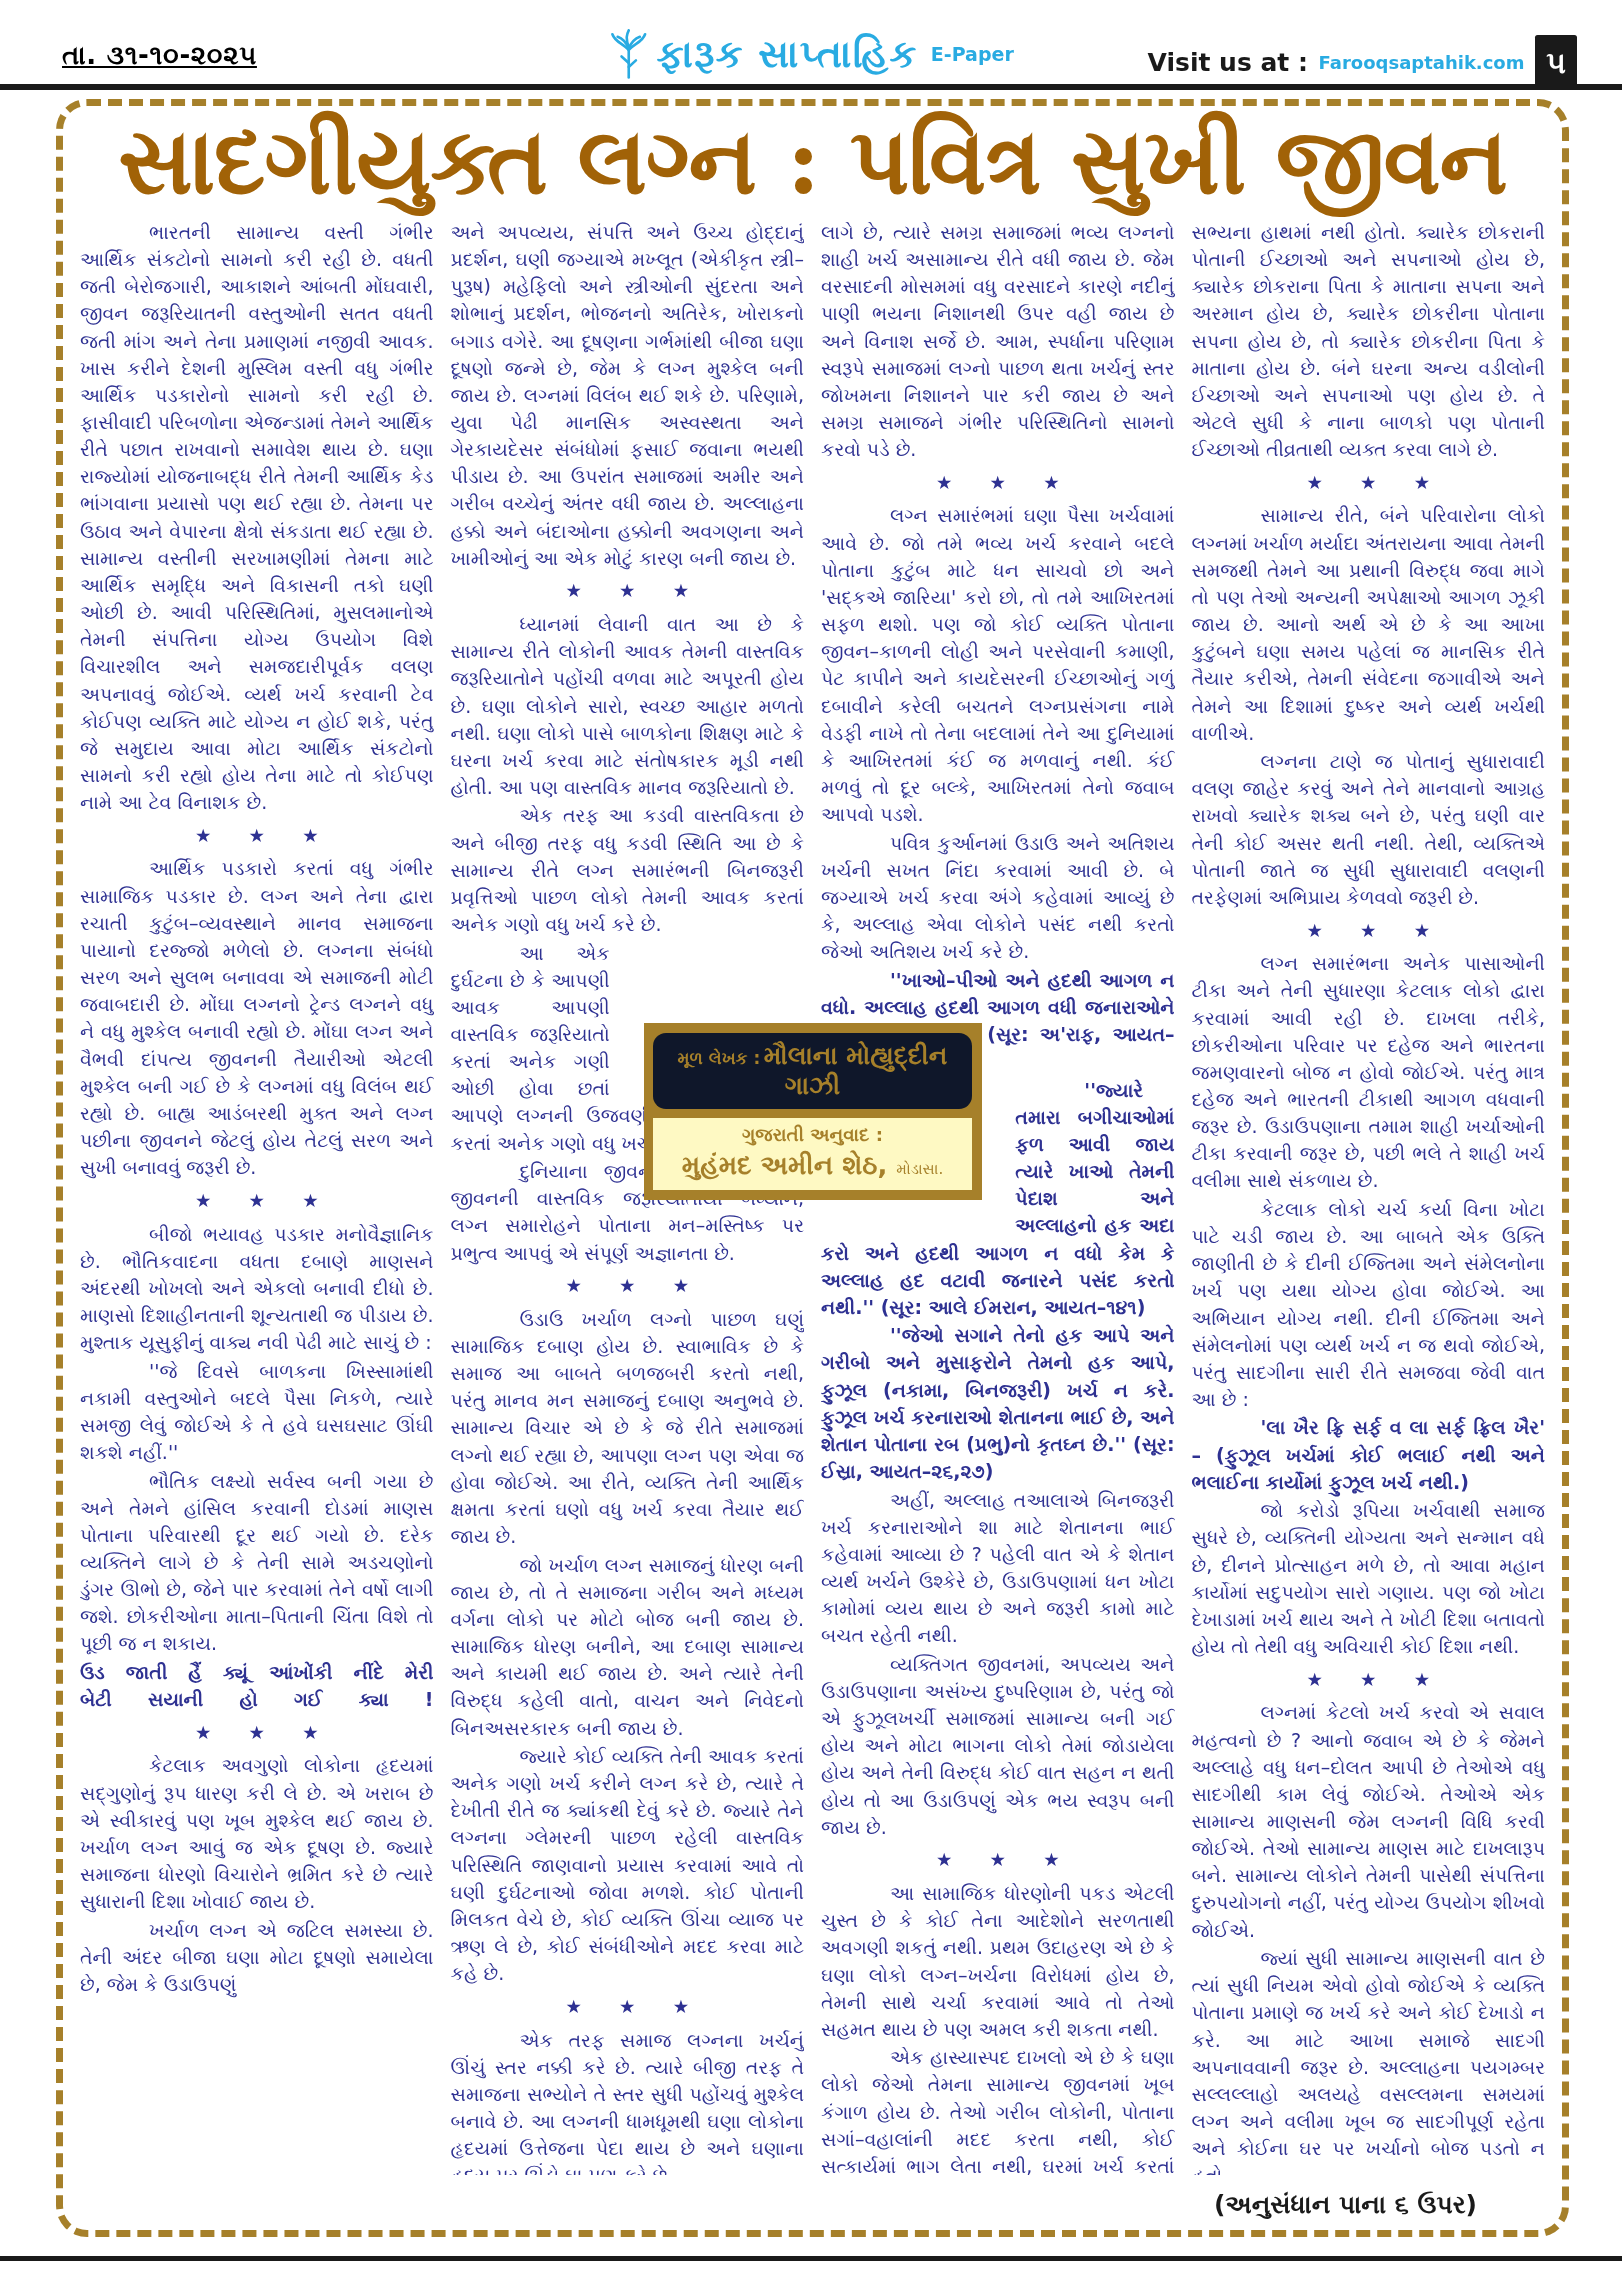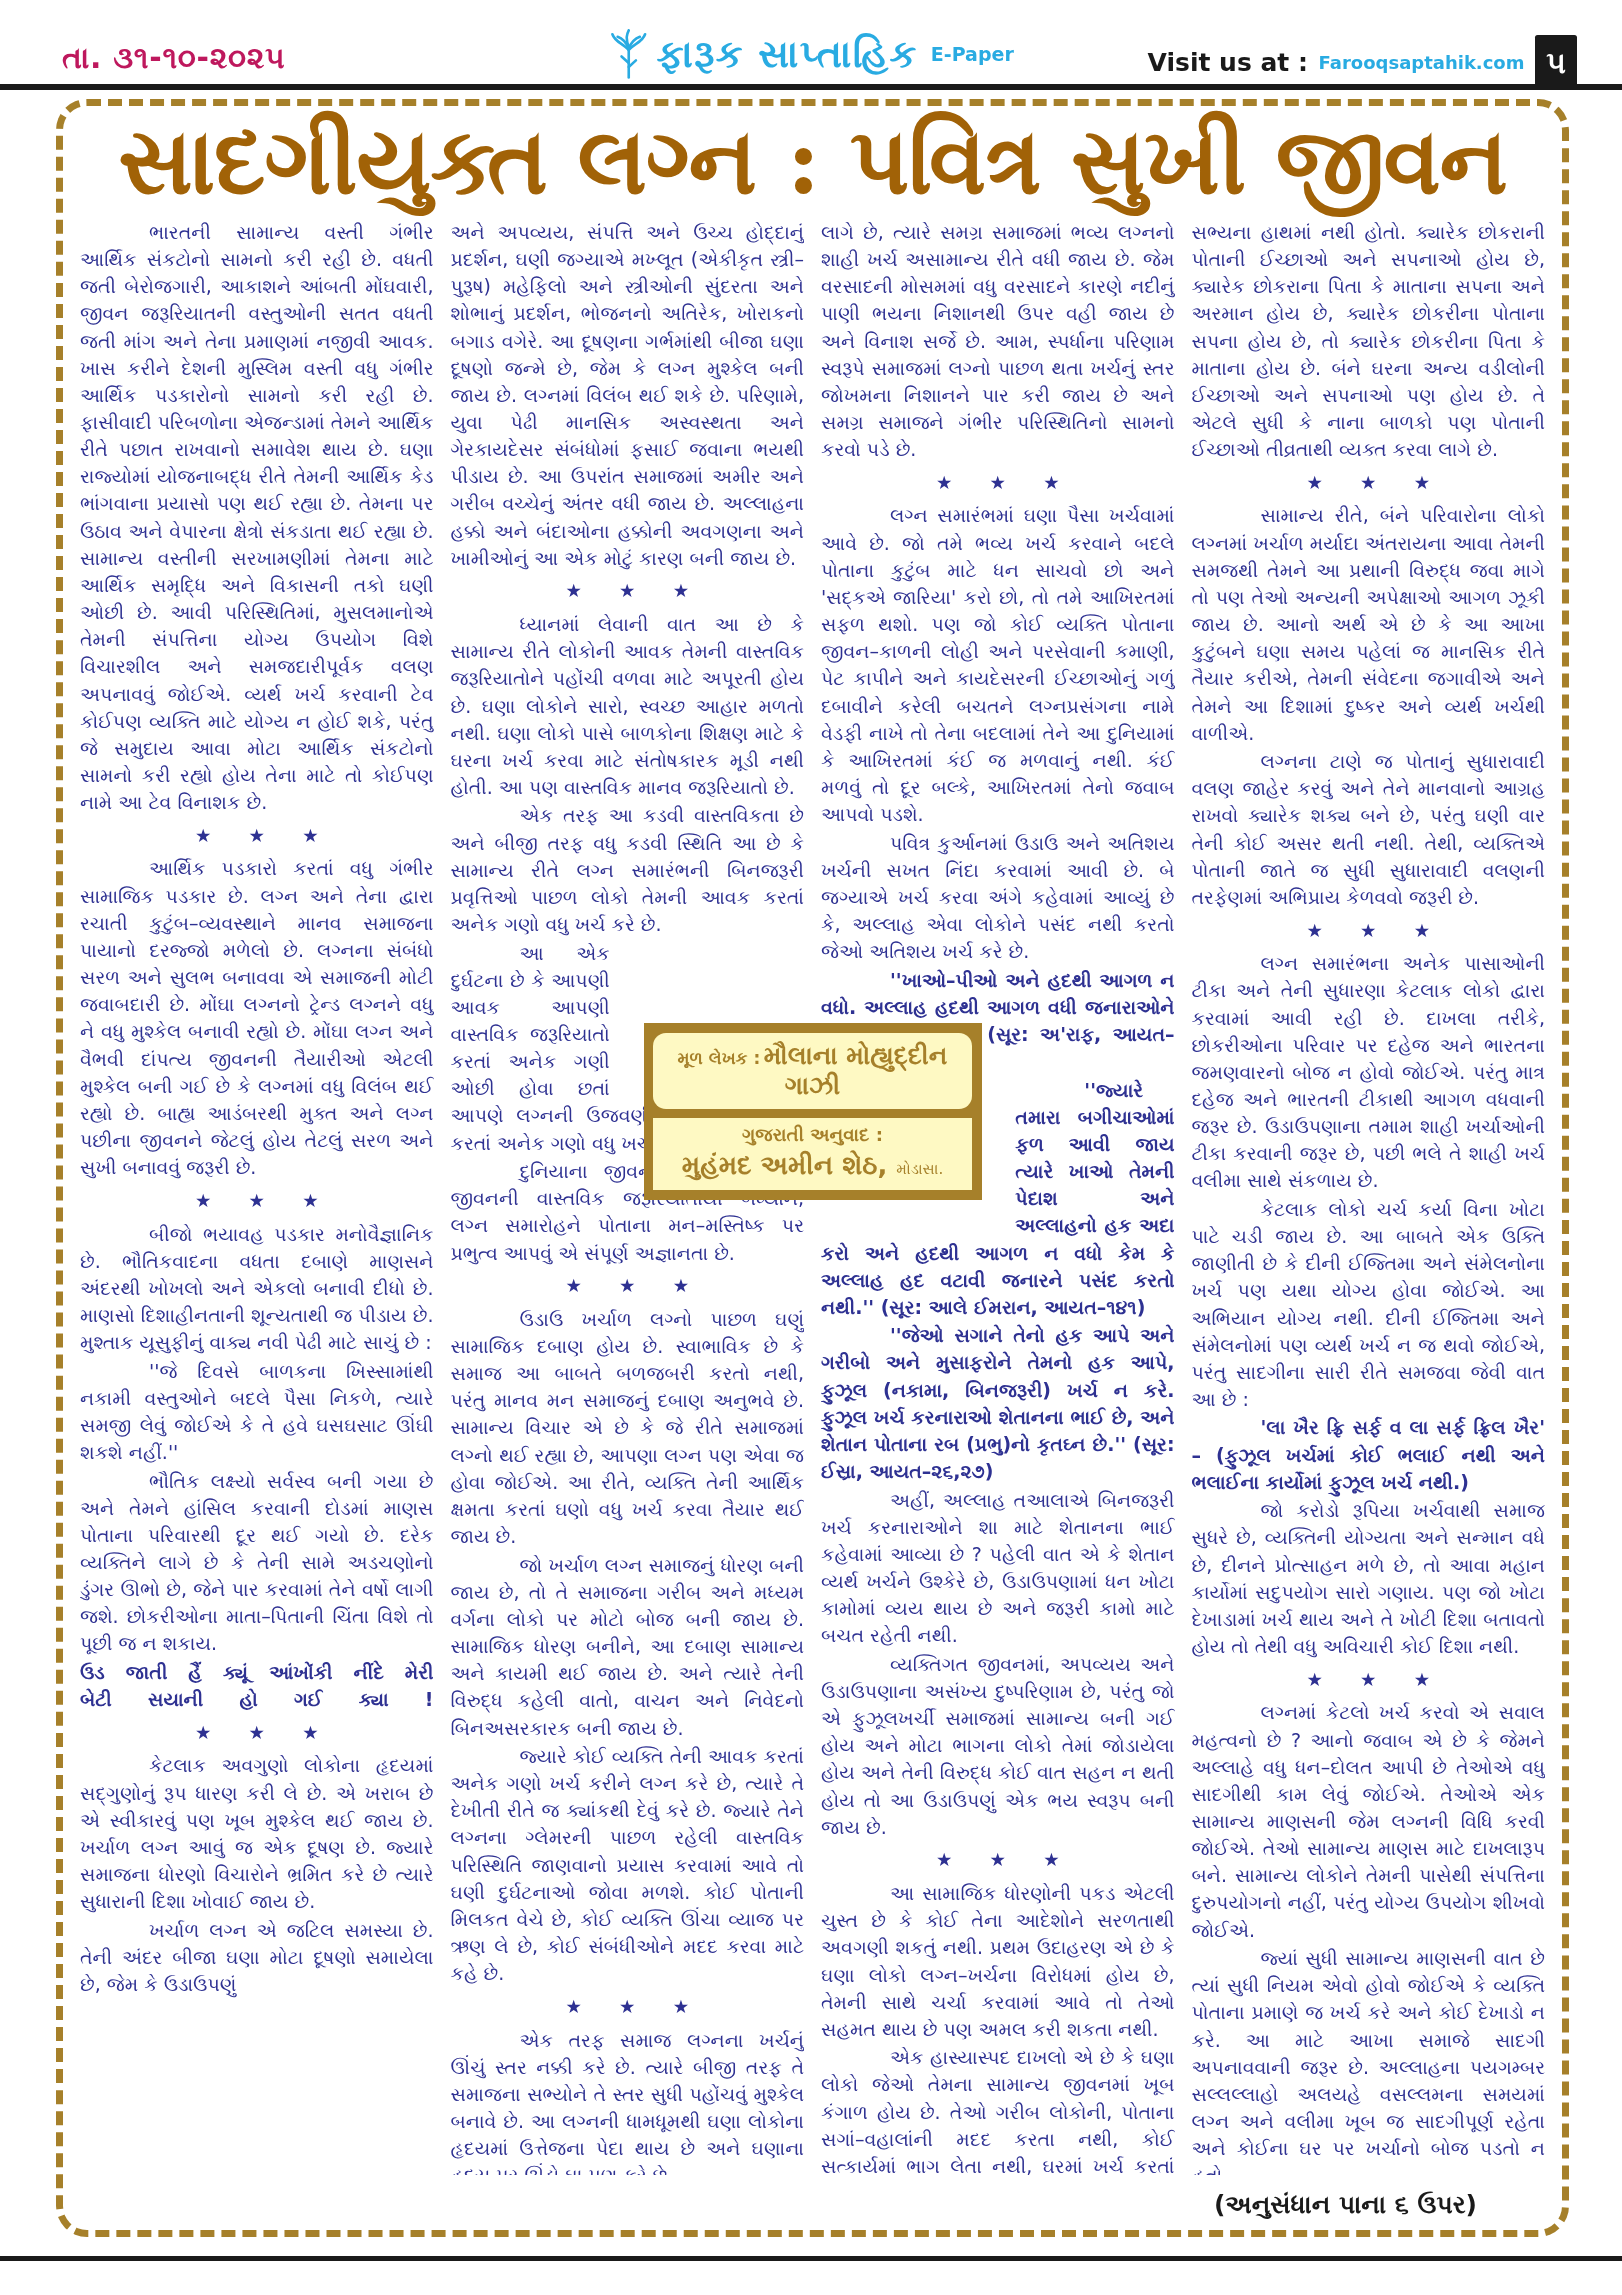--- a/index.html
+++ b/index.html
@@ -3,21 +3,21 @@
 <meta charset="utf-8">
 <style>
   html,body{margin:0;padding:0;}
   body{
     width:1623px;height:2295px;position:relative;background:#ffffff;
     font-family:"DejaVu Sans","Liberation Sans",sans-serif;
     -webkit-font-smoothing:antialiased;
   }
   
   .header{position:absolute;left:0;top:26px;width:1623px;height:56px;}
-  .header-date{position:absolute;left:62px;top:14.4px;font-size:30px;font-weight:bold;color:#be185d;letter-spacing:0.7px;}
+  .header-date{position:absolute;left:62px;top:14.4px;font-size:26px;font-weight:bold;color:#000000;letter-spacing:0.7px;text-decoration:underline;}
   .masthead{position:absolute;left:50%;top:0;transform:translateX(-50%);display:flex;align-items:center;gap:9.2px;height:56px;}
   .logo-tree{width:38px;height:51px;}
   .logo-title{font-size:38px;font-weight:800;color:#29abe2;letter-spacing:1.3px;}
   .logo-suffix{font-size:19px;font-weight:700;color:#29abe2;margin-left:3.9px;}
   .header-right{position:absolute;right:46px;top:9.2px;display:flex;align-items:center;gap:10.5px;}
   .visit-label{font-size:25px;font-weight:bold;color:#1a1a1a;}
   .visit-url{font-size:18px;font-weight:bold;color:#29abe2;}
   .page-num-box{width:42px;height:55px;background:#1a1a1a;color:#ffffff;display:flex;align-items:center;justify-content:center;font-size:30px;font-weight:bold;border-radius:2.6px;}
   .header-rule{position:absolute;left:0;top:84px;width:1623px;height:5.9px;background:#1a1a1a;}
   .bottom-rule{position:absolute;left:0;top:2256px;width:1623px;height:5.2px;background:#1a1a1a;}
@@ -43,21 +43,21 @@
   .body-p.bold{font-weight:bold;}
   .body-p.couplet{font-weight:bold;text-indent:0;text-align:justify;text-align-last:justify;word-spacing:9.2px;}
   .stars{text-align:center;color:#2e3192;font-size:18.3px;letter-spacing:15.7px;margin:6.5px 0 6.5px 15.7px;}
   .gap-right{float:right;width:52%;height:141px;margin-left:10.5px;}
   .gap-left{float:left;width:52%;height:141px;margin-right:10.5px;}
   
   .author-box{
     position:absolute;left:50%;top:917px;transform:translateX(-50%);
     width:338px;background:#a6802a;padding:9.8px;box-sizing:border-box;z-index:5;
   }
-  .ab-top{background:#fef9c3;border-radius:13px;padding:7.9px 6.5px;text-align:center;color:#a6802a;}
+  .ab-top{background:#0f172a;border-radius:13px;padding:7.9px 6.5px;text-align:center;color:#a6802a;}
   .ab-label{font-size:17px;font-weight:bold;}
   .ab-name{font-size:25px;font-weight:800;}
   .ab-bottom{background:#fef9c3;margin-top:9.2px;padding:6.5px 5.2px 9.2px 5.2px;text-align:center;color:#a6802a;}
   .ab-label2{font-size:18.3px;font-weight:bold;margin-bottom:3.9px;}
   .ab-name2{font-size:26px;font-weight:800;}
   .ab-place{font-size:15px;font-weight:normal;}
   
   .continuation{
     position:absolute;right:85px;bottom:10.5px;color:#1a1a1a;
     font-size:25px;font-weight:bold;z-index:6;

